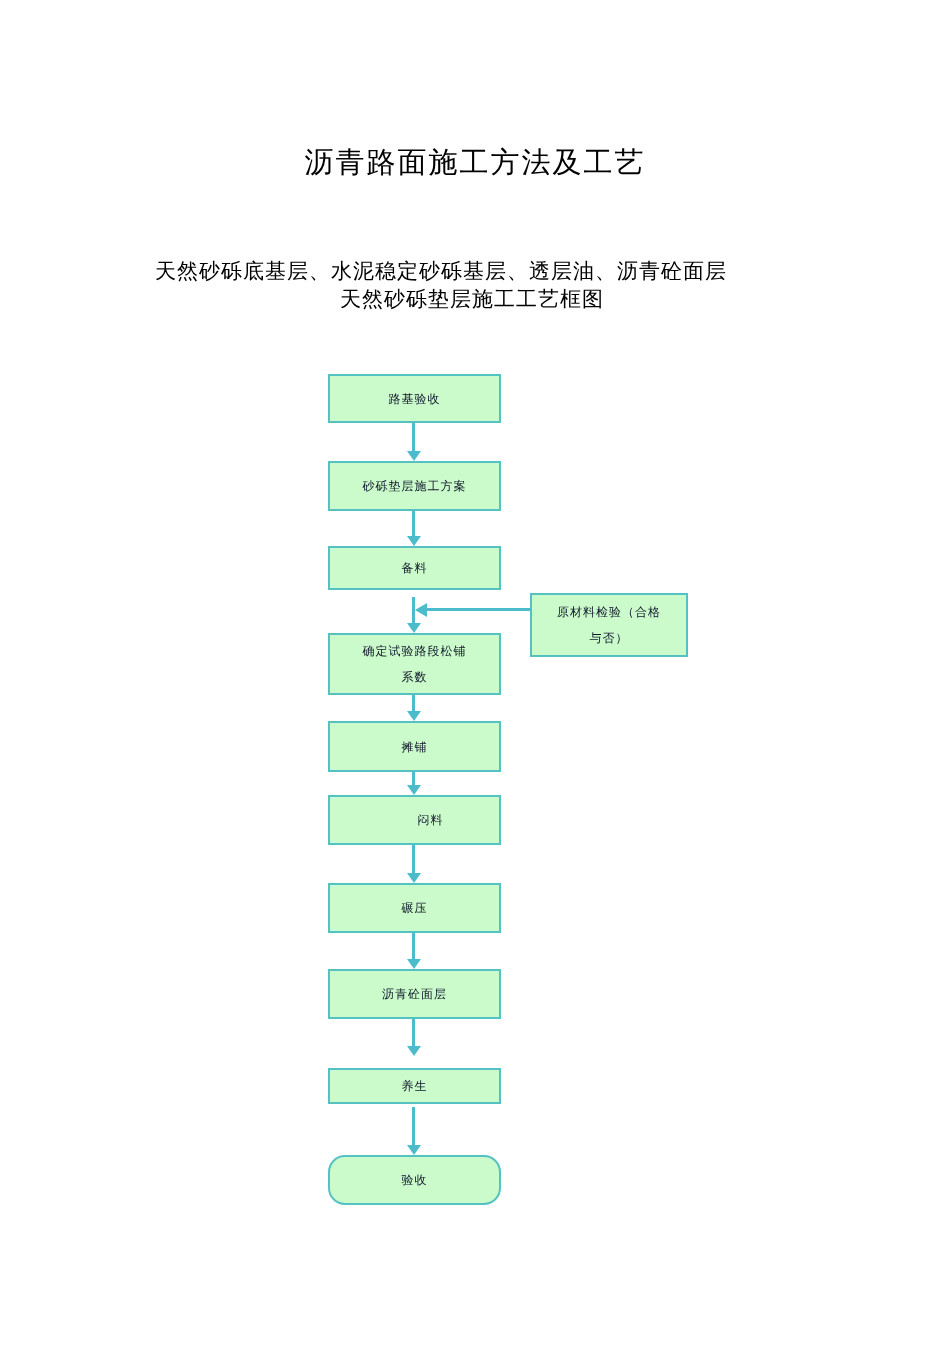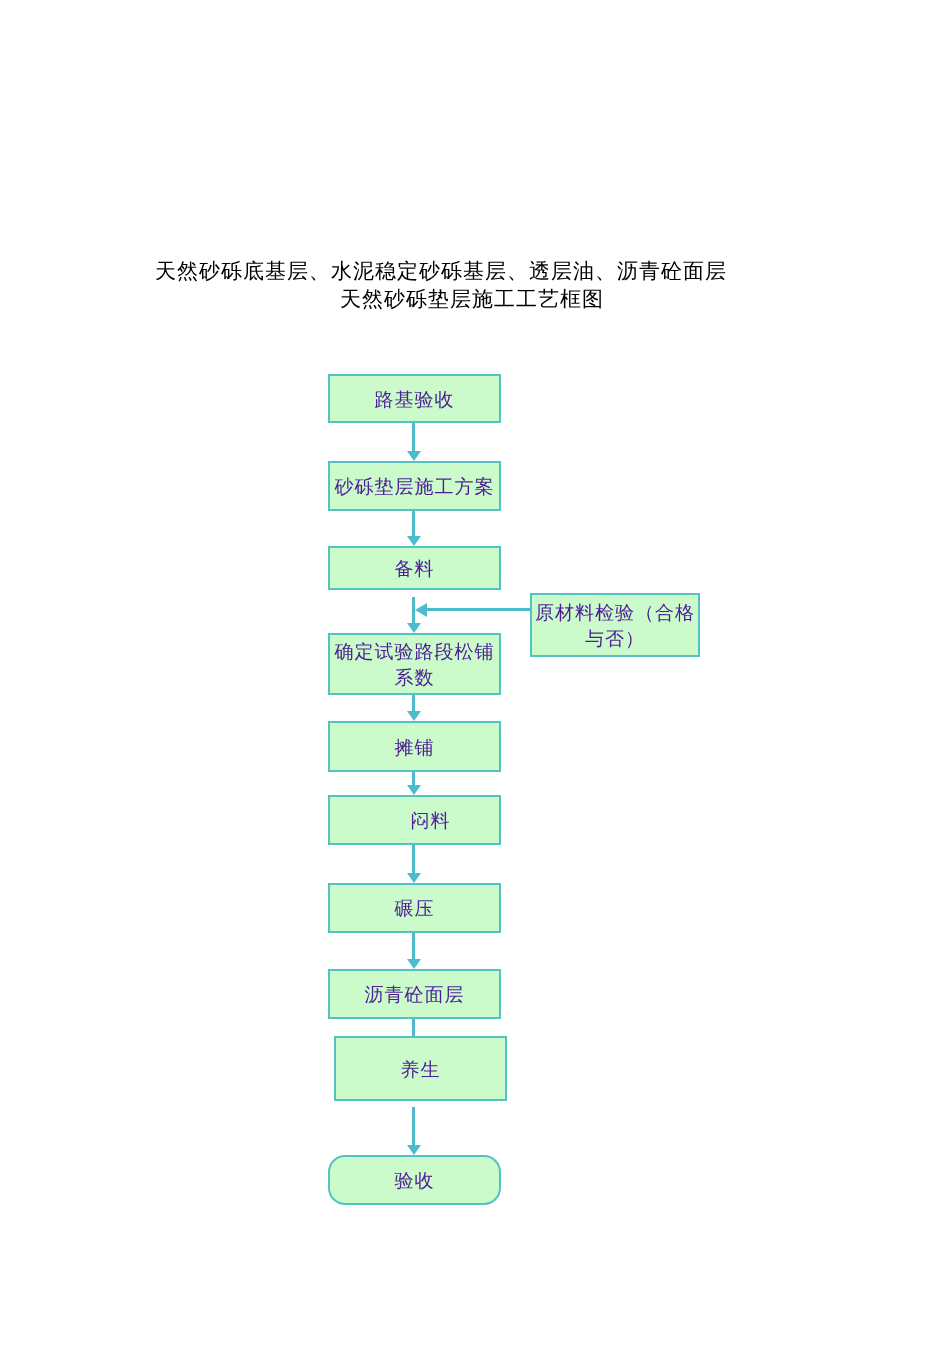--- a/index.html
+++ b/index.html
@@ -16,34 +16,34 @@
   .para-1 { top:209px; }
   .para-2 { top:251px; }
   .diagram-caption { position:absolute; top:285px; left:340px; font-size:21px; letter-spacing:1px; white-space:nowrap; }
 
   
   .node {
     position:absolute; left:328px; width:173px; box-sizing:border-box;
     background:var(--node-fill,#cbfbcb);
     border:2px solid var(--node-border,#54c2c2);
     display:flex; align-items:center; justify-content:center;
-    text-align:center; font-size:19px; line-height:26px; color:#4c1d95;
+    text-align:center; font-size:12px; line-height:26px; color:#0f172a;
     white-space:pre-line; letter-spacing:1px;
   }
   .n1  { top:374px;  height:49px; }
   .n2  { top:461px;  height:50px; }
   .n3  { top:546px;  height:44px; }
   .n4  { top:633px;  height:62px; }
   .n5  { top:721px;  height:51px; }
   .n6  { top:795px;  height:50px;padding-left:32px; }
   .n7  { top:883px;  height:50px; }
   .n8  { top:969px;  height:50px; }
-  .n9  { top:1036px; height:65px;margin-left:6px; }
+  .n9  { top:1068px; height:36px; }
   .n10 { top:1155px; height:50px;border-radius:17px; }
-  .side-node { left:530px; top:593px; width:170px; height:64px; }
+  .side-node { left:530px; top:593px; width:158px; height:64px; }
 
   .arrow-v {
     position:absolute; left:412px; width:3px;
     background:var(--arrow,#4cbccd);
   }
   .arrow-v::after {
     content:""; position:absolute; bottom:-10px; left:50%;
     transform:translateX(-50%);
     border-left:7px solid transparent; border-right:7px solid transparent;
     border-top:10px solid var(--arrow,#4cbccd);
@@ -67,20 +67,21 @@
     transform:translateY(-50%);
     border-top:7px solid transparent; border-bottom:7px solid transparent;
     border-right:12px solid var(--arrow,#4cbccd);
   }
 </style>
 </head>
 <body>
 
 <div class="page">
 
+  <div class="doc-title">沥青路面施工方法及工艺</div>
 
   <div class="para para-1">天然砂砾底基层、水泥稳定砂砾基层、透层油、沥青砼面层</div>
   <div class="diagram-caption">天然砂砾垫层施工工艺框图</div>
 
   <div>
     <div class="node n1">路基验收</div>
     <div class="arrow-v a1"></div>
 
     <div class="node n2">砂砾垫层施工方案</div>
     <div class="arrow-v a2"></div>

